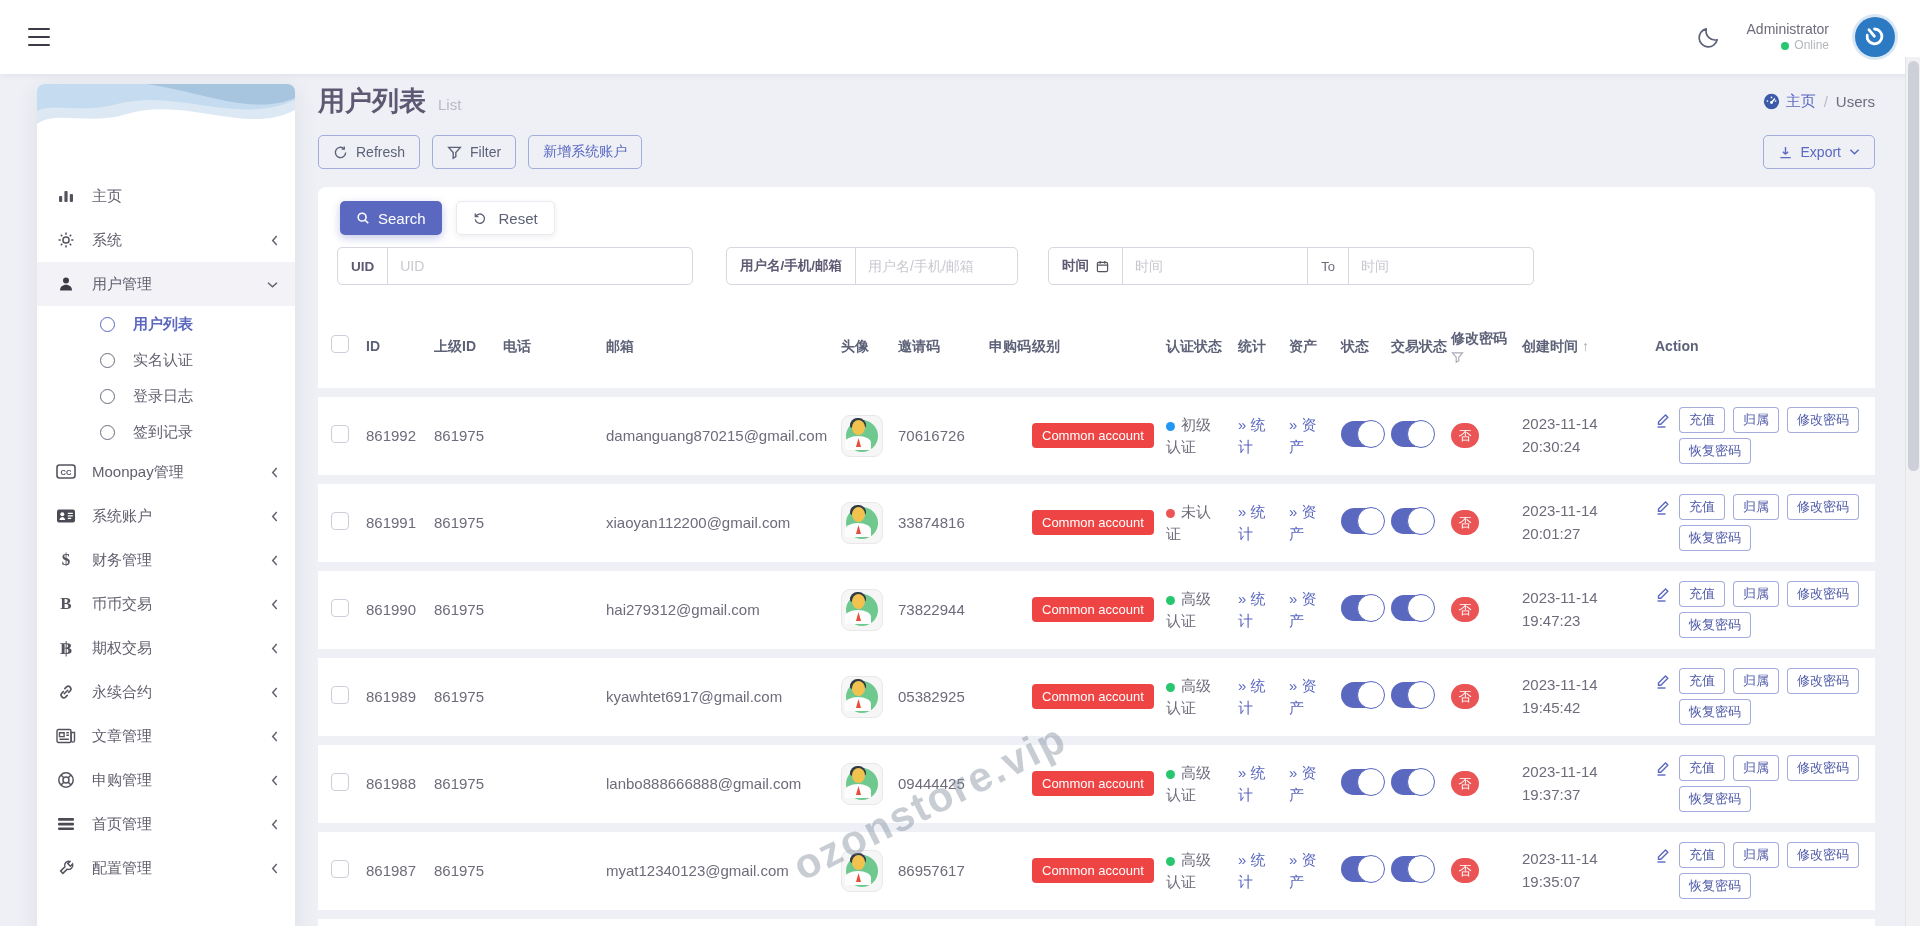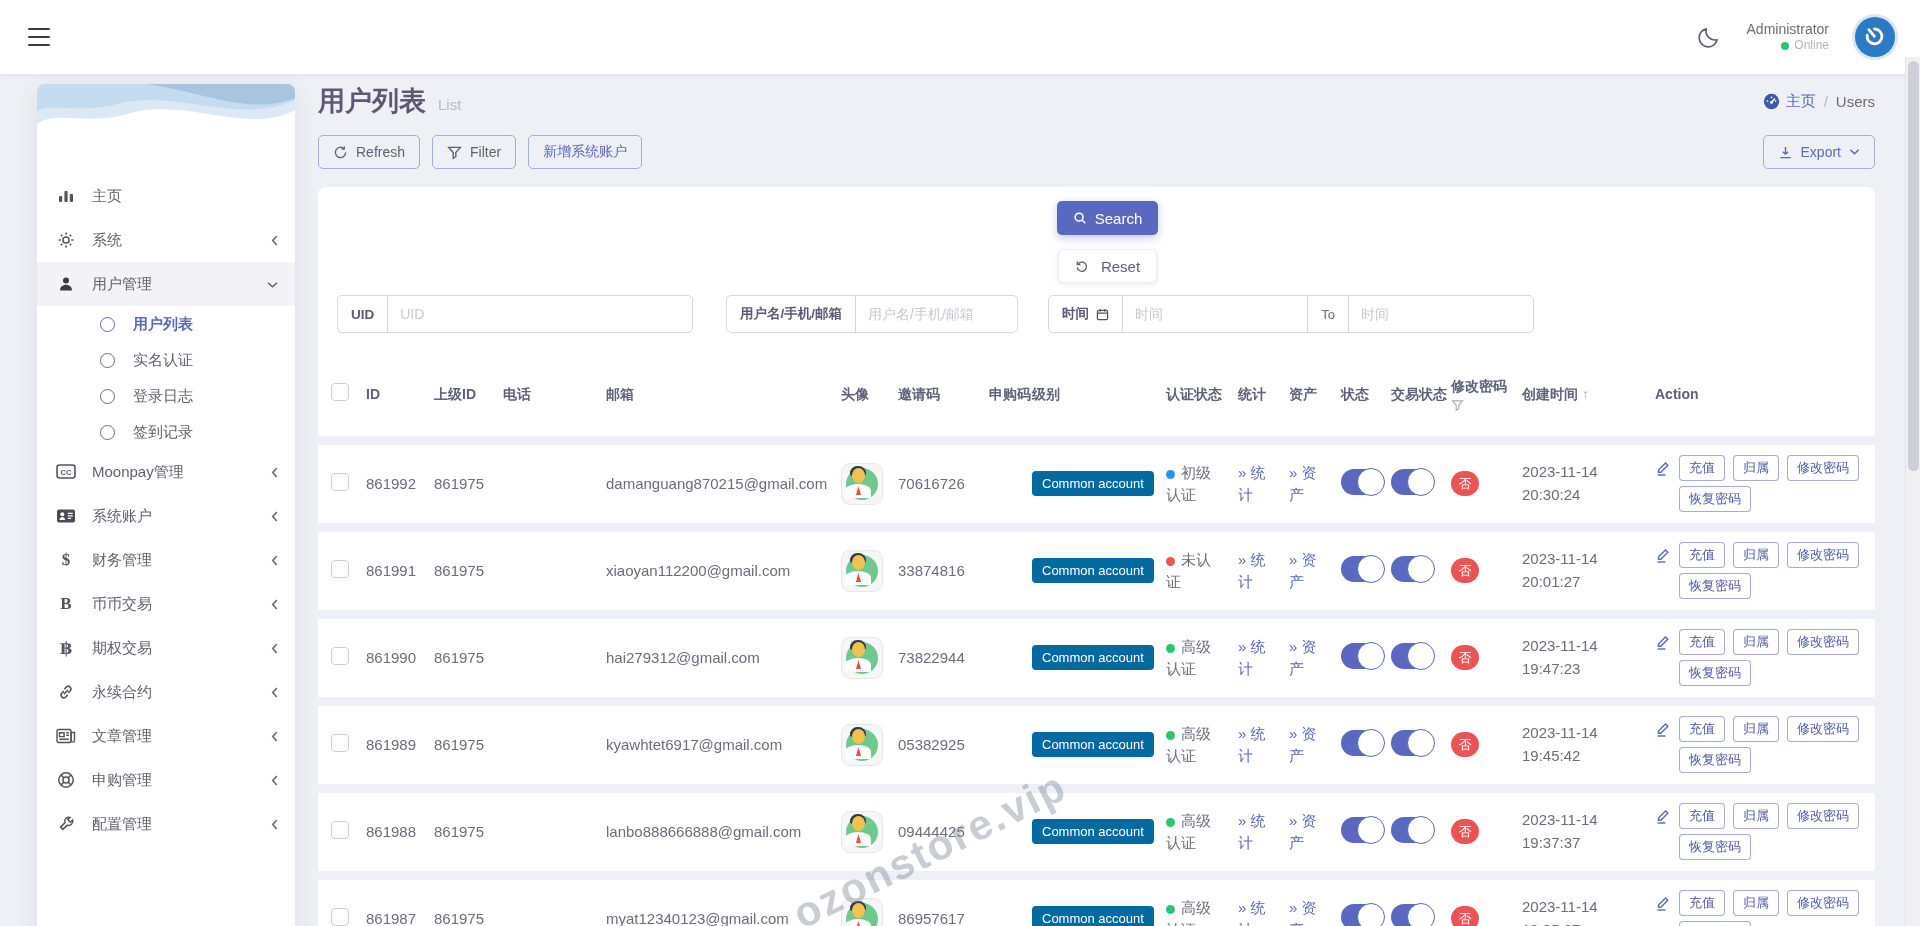--- a/index.html
+++ b/index.html
@@ -59,21 +59,21 @@
 
   .toolbar { margin-top:16px; display:flex; align-items:center; gap:12px; }
   .tbtn { display:flex; align-items:center; gap:8px; height:34px; padding:0 14px; background:transparent;
           border:1px solid rgba(90,104,192,.5); border-radius:5px; font-size:14px; color:#5e6278; cursor:pointer;
           font-family:inherit; }
   .tbtn.accent { color:#5a68c0; }
   .export-btn { margin-left:auto; }
 
   
   .card-top { margin-top:18px; background:#fff; border-radius:8px 8px 0 0; padding-top:14px; margin-bottom:9px; }
-  .search-row { padding-left:22px; display:flex; align-items:center; gap:14px;flex-direction:column; }
+  .search-row { padding-left:22px; display:flex; align-items:center; gap:14px; }
   .btn-search { display:flex; align-items:center; gap:8px; height:34px; padding:0 16px; background:#5a68c0; color:#fff;
                 border:none; border-radius:5px; font-size:15px; cursor:pointer; font-family:inherit; box-shadow:0 3px 8px rgba(90,104,192,.35); }
   .btn-reset { display:flex; align-items:center; gap:12px; height:34px; padding:0 16px; background:#fff; color:#5e6278;
                border:1px solid #ebe9f1; border-radius:5px; font-size:15px; cursor:pointer; font-family:inherit;
                box-shadow:0 2px 6px rgba(34,41,47,.08); }
   .filters-row { margin-top:12px; padding-left:19px; display:flex; align-items:center; }
   .input-group { display:flex; align-items:stretch; height:38px; border:1px solid #d8d6de; border-radius:5px;
                  background:#fff; overflow:hidden; }
   .ig-uid { width:356px; margin-right:33px; }
   .ig-user { width:292px; margin-right:30px; }
@@ -103,21 +103,21 @@
 
   .avatar { width:42px; height:42px; border-radius:9px; background:#f6f6f6; border:1px solid #e8e8e8;
             position:relative; display:block; }
   .avatar i { display:block; position:absolute; }
   .av-ring { left:4px; top:4px; width:32px; height:32px; border-radius:50%; background:#6fc98f; overflow:hidden; }
   .av-hair { left:8px; top:2px; width:16px; height:10px; border-radius:8px 8px 3px 3px; background:#2f3a45; }
   .av-head { left:9.5px; top:4px; width:13px; height:15px; border-radius:50%; background:#f2c24e; }
   .av-body { left:3px; top:20px; width:26px; height:14px; border-radius:50% 50% 0 0; background:#fdfdfd; }
   .av-tie { left:14px; top:22px; width:5px; height:9px; background:#e74c3c; clip-path:polygon(50% 0,100% 100%,0 100%); }
 
-  .badge-level { display:inline-block; background:#0369a1; color:#fff; font-size:13px; padding:5px 10px; border-radius:4px; white-space:nowrap; }
+  .badge-level { display:inline-block; background:#ef4444; color:#fff; font-size:13px; padding:5px 10px; border-radius:4px; white-space:nowrap; }
   .auth-wrap { max-width:58px; line-height:1.45; }
   .dot { display:inline-block; width:9px; height:9px; border-radius:50%; margin-right:6px; vertical-align:middle; }
   .tlink { display:inline-block; max-width:34px; color:#5a68c0; line-height:1.45; cursor:pointer; }
   .toggle { position:relative; display:inline-block; width:43px; height:26px; background:#5a68c0; border-radius:13px; cursor:pointer; }
   .toggle i { position:absolute; right:-1px; top:-1px; width:28px; height:28px; border-radius:50%; background:#fff; border:1.5px solid #5a68c0; }
   .badge-no { display:inline-flex; align-items:center; justify-content:center; min-width:28px; height:25px;
               padding:0 6px; background:#ea5455; color:#fff; font-size:13px; border-radius:12.5px; }
   .c-created { line-height:1.5; padding-right:6px; }
 
   .action-line { display:flex; align-items:center; gap:8px; }
@@ -346,20 +346,35 @@
               </svg>
           </span>
           <span class="nav-label">申购管理</span>
           <span class="nav-chevron">
             <svg viewBox="0 0 10 14" width="9" height="13">
                 <path d="M7.5 2L3 7l4.5 5" stroke="#625f6e" stroke-width="1.6" fill="none"></path>
               </svg>
           </span>
         </div>
 
+        <div class="nav-item">
+          <span class="nav-icon">
+            <svg viewBox="0 0 18 14" width="18" height="14">
+                <rect x="1" y="1" width="16" height="2.7" rx="1" fill="#4b4b55"></rect>
+                <rect x="1" y="5.7" width="16" height="2.7" rx="1" fill="#4b4b55"></rect>
+                <rect x="1" y="10.4" width="16" height="2.7" rx="1" fill="#4b4b55"></rect>
+              </svg>
+          </span>
+          <span class="nav-label">首页管理</span>
+          <span class="nav-chevron">
+            <svg viewBox="0 0 10 14" width="9" height="13">
+                <path d="M7.5 2L3 7l4.5 5" stroke="#625f6e" stroke-width="1.6" fill="none"></path>
+              </svg>
+          </span>
+        </div>
 
         <div class="nav-item">
           <span class="nav-icon">
             <svg viewBox="0 0 18 18" width="18" height="18">
                 <path d="M15.6 5a4.1 4.1 0 0 1-5.4 5.1l-4.3 4.3-2.3-2.3 4.3-4.3A4.1 4.1 0 0 1 13 2.4l-2.2 2.2 2.6 2.6z" fill="none" stroke="#56535f" stroke-width="1.5"></path>
               </svg>
           </span>
           <span class="nav-label">配置管理</span>
           <span class="nav-chevron">
             <svg viewBox="0 0 10 14" width="9" height="13">

